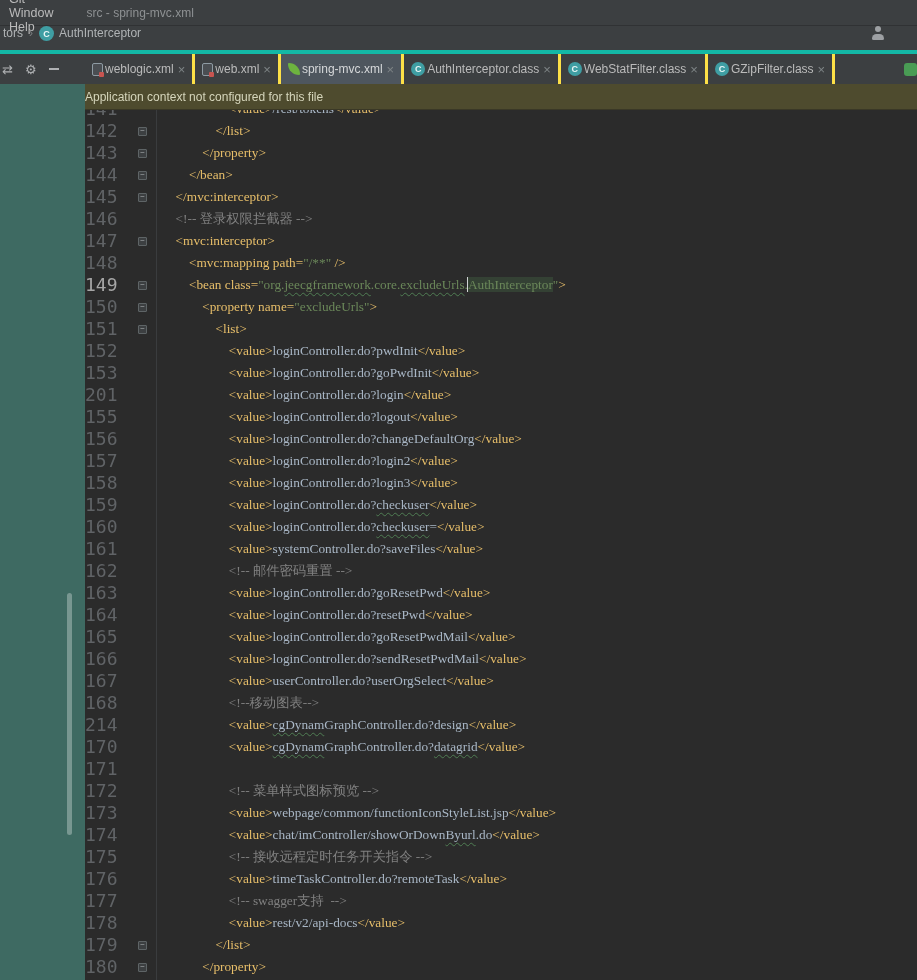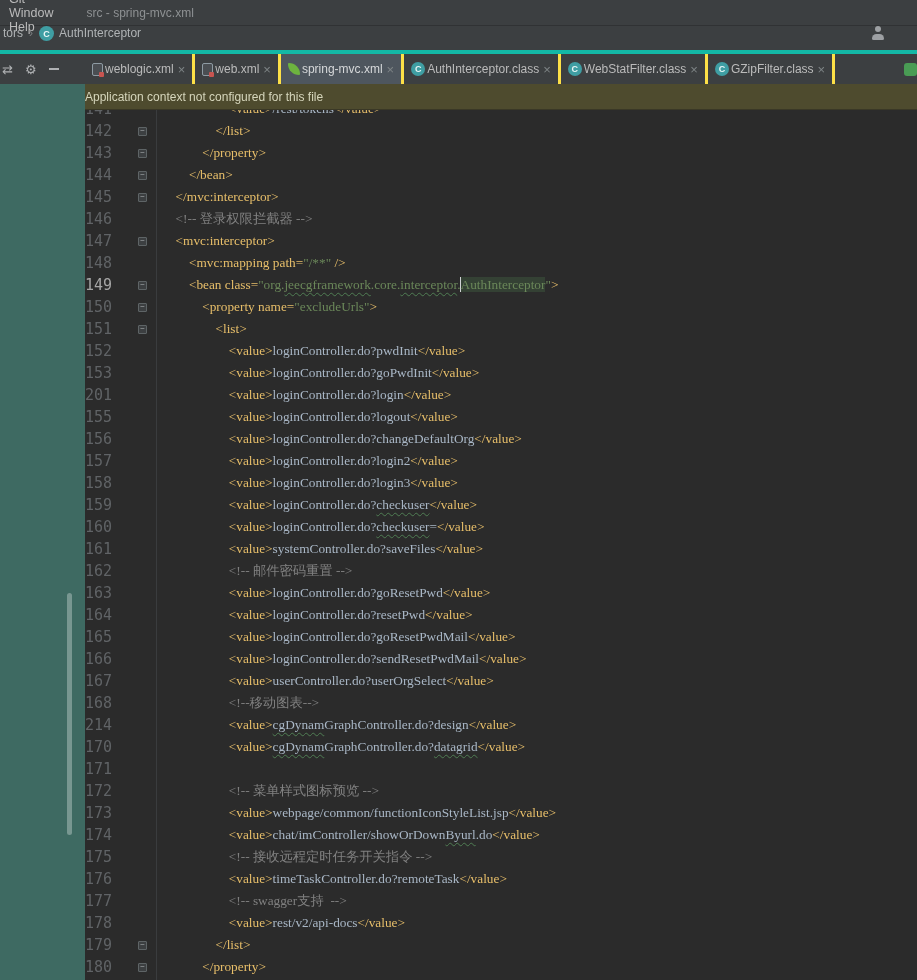--- a/index.html
+++ b/index.html
@@ -63,21 +63,21 @@
   .strip-thumb{position:absolute;right:13px;top:509px;width:5px;height:242px;
                border-radius:3px;background:rgba(255,255,255,0.30)}
   .editor{flex:1;position:relative;overflow:hidden;background:var(--editor-bg)}
   .banner{position:absolute;top:0;left:0;right:0;height:26px;line-height:26px;
           background:var(--banner-bg);color:var(--banner-fg);font-size:12px;
           z-index:5;border-bottom:1px solid #3A3826}
   .gutter-sep{position:absolute;left:71px;top:0;bottom:0;width:1px;background:#3A3C3E;z-index:1}
   .gutter{position:absolute;left:0;top:14px;width:71px;z-index:2}
   .gutter-row{height:22px;position:relative}
   .line-num{position:absolute;left:0;width:24px;text-align:center;
-            font-family:"DejaVu Sans Mono",monospace;font-size:15px;line-height:22px;
+            font-family:"DejaVu Sans Mono",monospace;font-size:18px;line-height:22px;
             color:var(--line-num)}
   .line-num.active{color:#A6A6A6}
   .fold{position:absolute;left:53px;top:7px;width:9px;height:9px;border:1px solid #5E6466;
         background:#3C3F41;color:#A6ABAD;border-radius:1px;font-size:8px;text-align:center}
   .fold::before{content:"−";display:block;line-height:6px}
   .code{position:absolute;left:0;top:14px;right:0;z-index:1}
   .code-line{height:22px;line-height:22px;white-space:pre;
              font-family:Liberation Serif, serif;font-size:13.3px;padding-left:64px}
   .tk-g{color:var(--tag)}
   .tk-s,.tk-su,.tk-sh{color:var(--string)}
@@ -295,21 +295,21 @@
       </div>
     <div class="code">
         <div class="code-line"><span class="tk-g">                        &lt;value&gt;</span><span class="tk-t">/rest/tokens</span><span class="tk-g">&lt;/value&gt;</span></div>
         <div class="code-line"><span class="tk-g">                    &lt;/list&gt;</span></div>
         <div class="code-line"><span class="tk-g">                &lt;/property&gt;</span></div>
         <div class="code-line"><span class="tk-g">            &lt;/bean&gt;</span></div>
         <div class="code-line"><span class="tk-g">        &lt;/mvc:interceptor&gt;</span></div>
         <div class="code-line"><span class="tk-c">        &lt;!-- 登录权限拦截器 --&gt;</span></div>
         <div class="code-line"><span class="tk-g">        &lt;mvc:interceptor&gt;</span></div>
         <div class="code-line"><span class="tk-g">            &lt;mvc:mapping path=</span><span class="tk-s">"/**"</span><span class="tk-g"> /&gt;</span></div>
-        <div class="code-line"><span class="tk-g">            &lt;bean class=</span><span class="tk-s">"org.</span><span class="tk-su">jeecgframework</span><span class="tk-s">.core.</span><span class="tk-su">interceptor</span><span class="tk-s">.</span><span class="caret"></span><span class="tk-sh">AuthInterceptor</span><span class="tk-s">"</span><span class="tk-g">&gt;</span></div>
+        <div class="code-line"><span class="tk-g">            &lt;bean class=</span><span class="tk-s">"org.</span><span class="tk-su">jeecgframework</span><span class="tk-s">.core.</span><span class="tk-su">excludeUrls</span><span class="tk-s">.</span><span class="caret"></span><span class="tk-sh">AuthInterceptor</span><span class="tk-s">"</span><span class="tk-g">&gt;</span></div>
         <div class="code-line"><span class="tk-g">                &lt;property name=</span><span class="tk-s">"excludeUrls"</span><span class="tk-g">&gt;</span></div>
         <div class="code-line"><span class="tk-g">                    &lt;list&gt;</span></div>
         <div class="code-line"><span class="tk-g">                        &lt;value&gt;</span><span class="tk-t">loginController.do?pwdInit</span><span class="tk-g">&lt;/value&gt;</span></div>
         <div class="code-line"><span class="tk-g">                        &lt;value&gt;</span><span class="tk-t">loginController.do?goPwdInit</span><span class="tk-g">&lt;/value&gt;</span></div>
         <div class="code-line"><span class="tk-g">                        &lt;value&gt;</span><span class="tk-t">loginController.do?login</span><span class="tk-g">&lt;/value&gt;</span></div>
         <div class="code-line"><span class="tk-g">                        &lt;value&gt;</span><span class="tk-t">loginController.do?logout</span><span class="tk-g">&lt;/value&gt;</span></div>
         <div class="code-line"><span class="tk-g">                        &lt;value&gt;</span><span class="tk-t">loginController.do?changeDefaultOrg</span><span class="tk-g">&lt;/value&gt;</span></div>
         <div class="code-line"><span class="tk-g">                        &lt;value&gt;</span><span class="tk-t">loginController.do?login2</span><span class="tk-g">&lt;/value&gt;</span></div>
         <div class="code-line"><span class="tk-g">                        &lt;value&gt;</span><span class="tk-t">loginController.do?login3</span><span class="tk-g">&lt;/value&gt;</span></div>
         <div class="code-line"><span class="tk-g">                        &lt;value&gt;</span><span class="tk-t">loginController.do?</span><span class="tk-tu">checkuser</span><span class="tk-g">&lt;/value&gt;</span></div>

